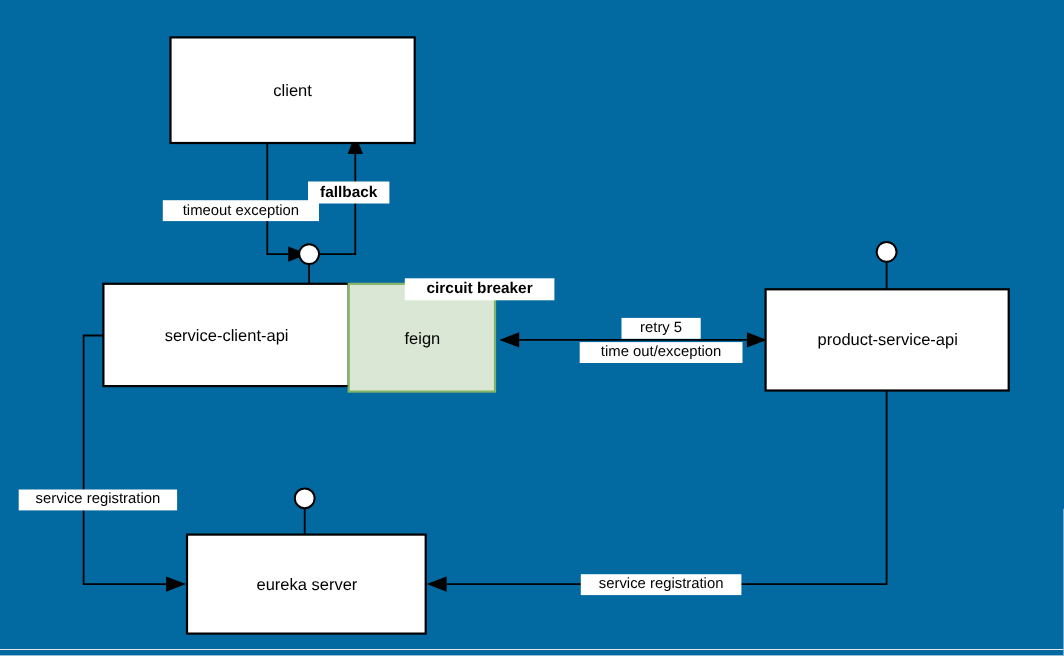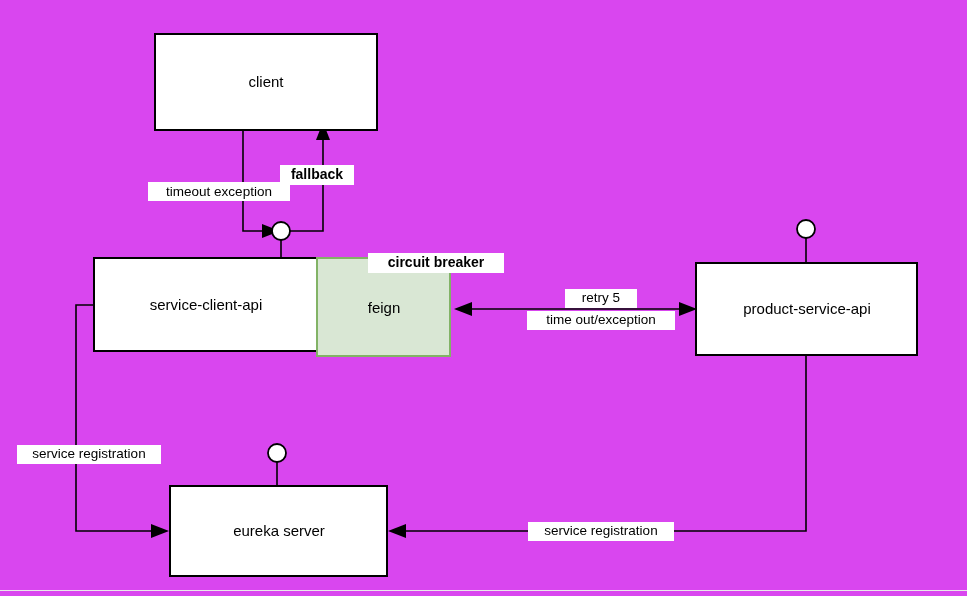--- a/index.html
+++ b/index.html
@@ -7,21 +7,21 @@
     padding: 0;
     background: #ffffff;
   }
   body {
     font-family: "Liberation Sans", sans-serif;
   }
   #canvas {
     position: relative;
     width: 967px;
     height: 596px;
-    background: #d946ef;
+    background: #0369a1;
     overflow: hidden;
   }
   #diagram-svg {
     position: absolute;
     left: 0;
     top: 0;
     width: 967px;
     height: 596px;
   }
   .node-box {

